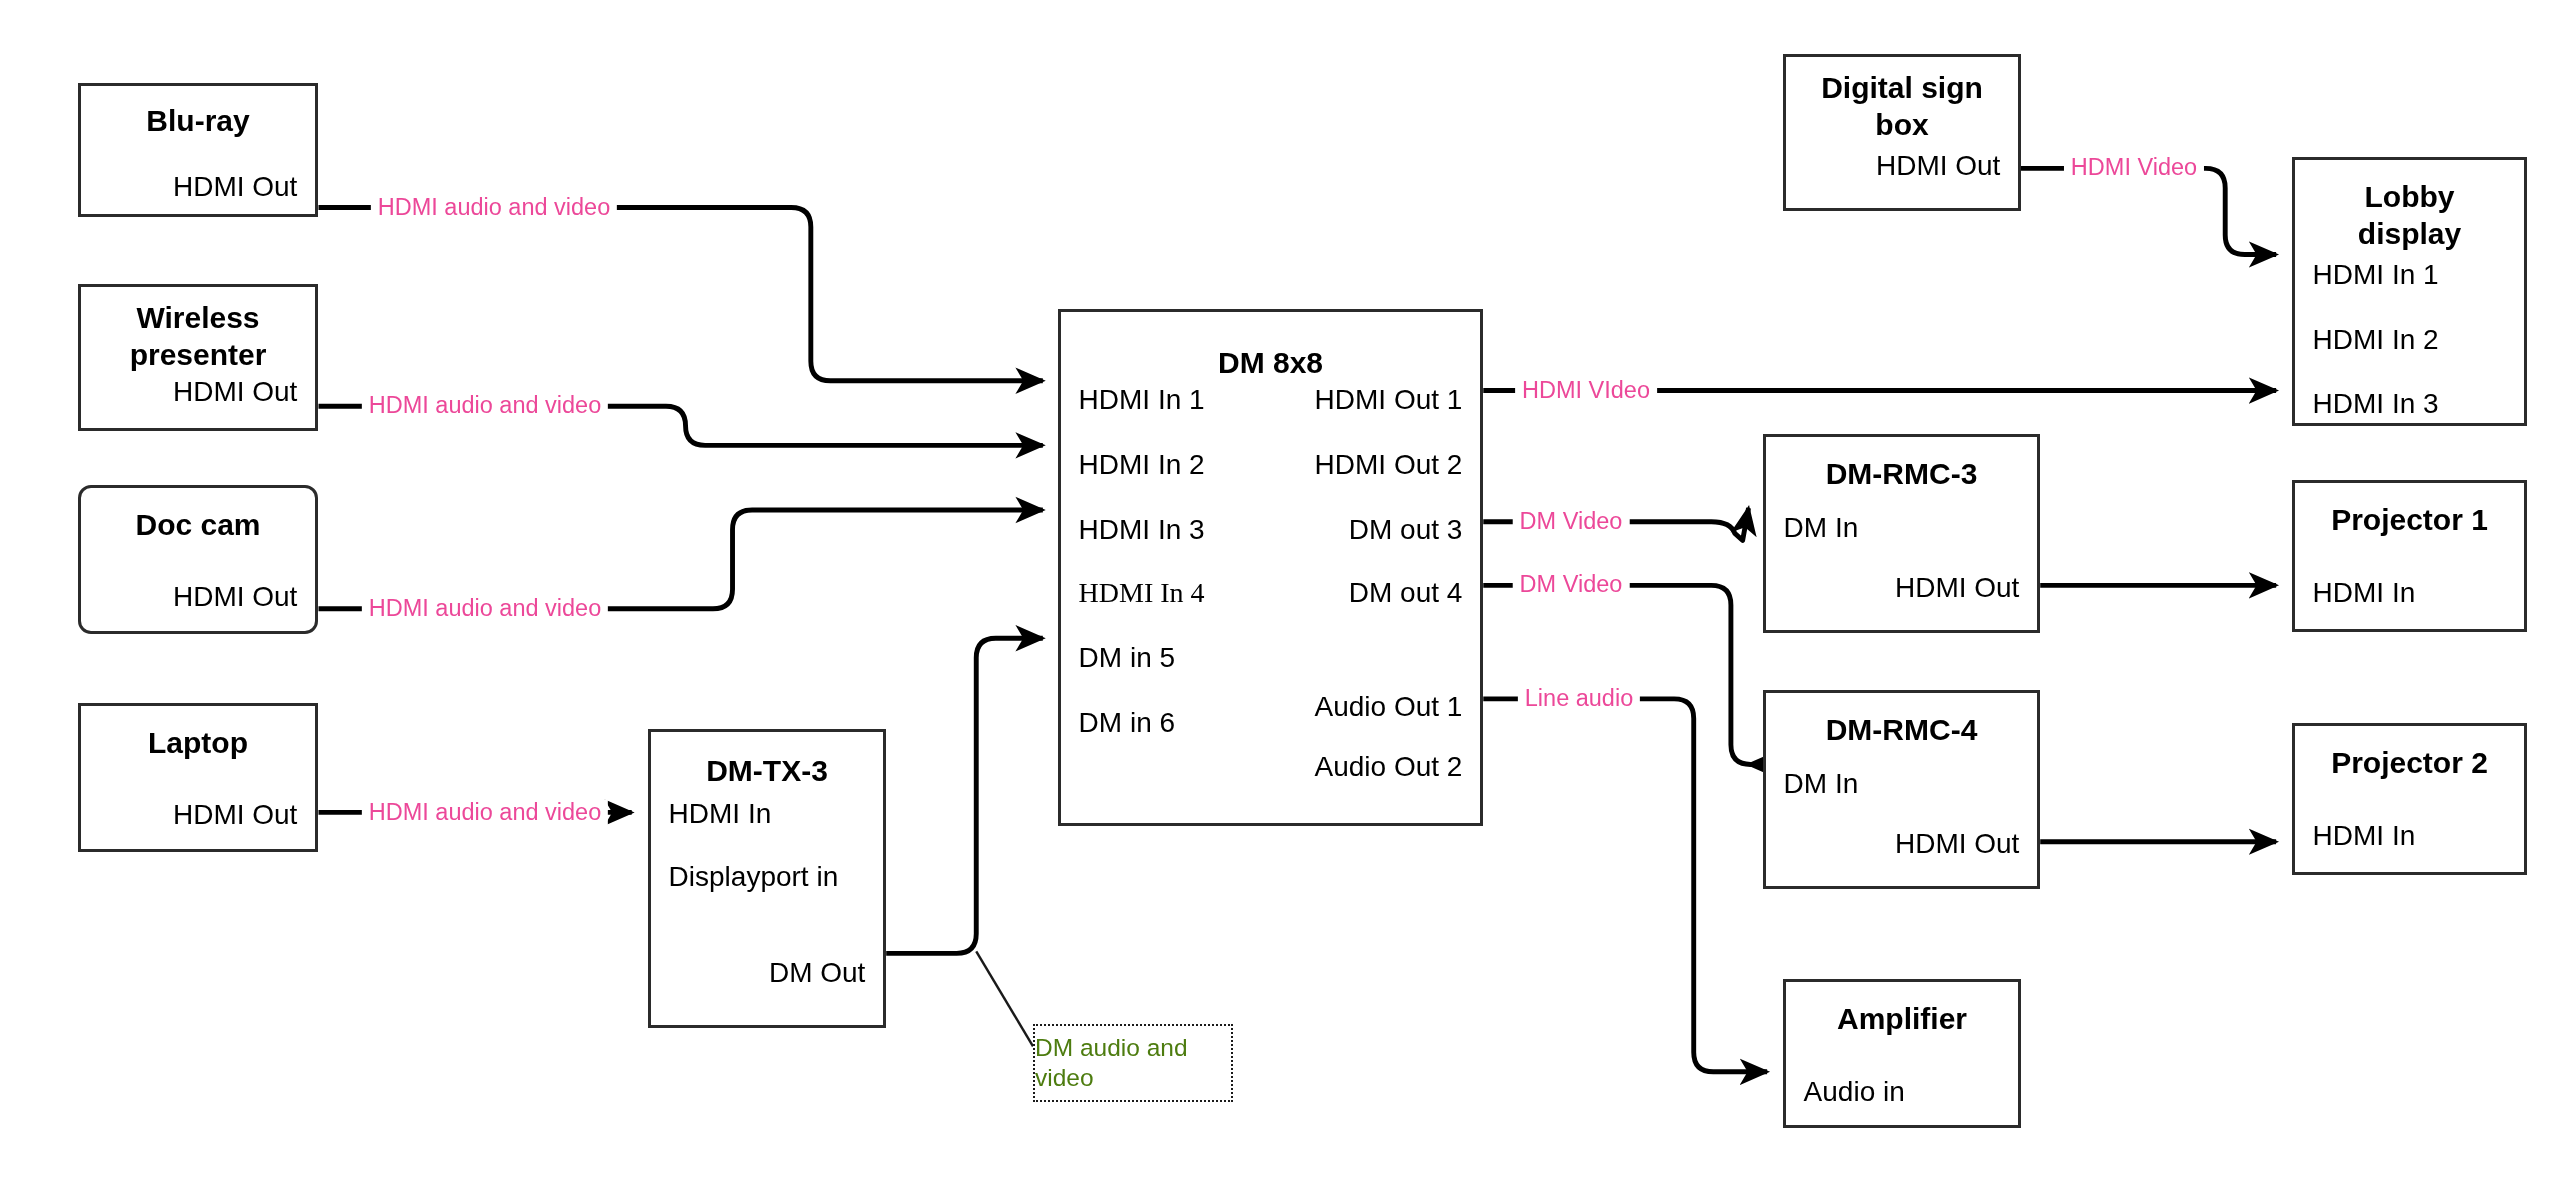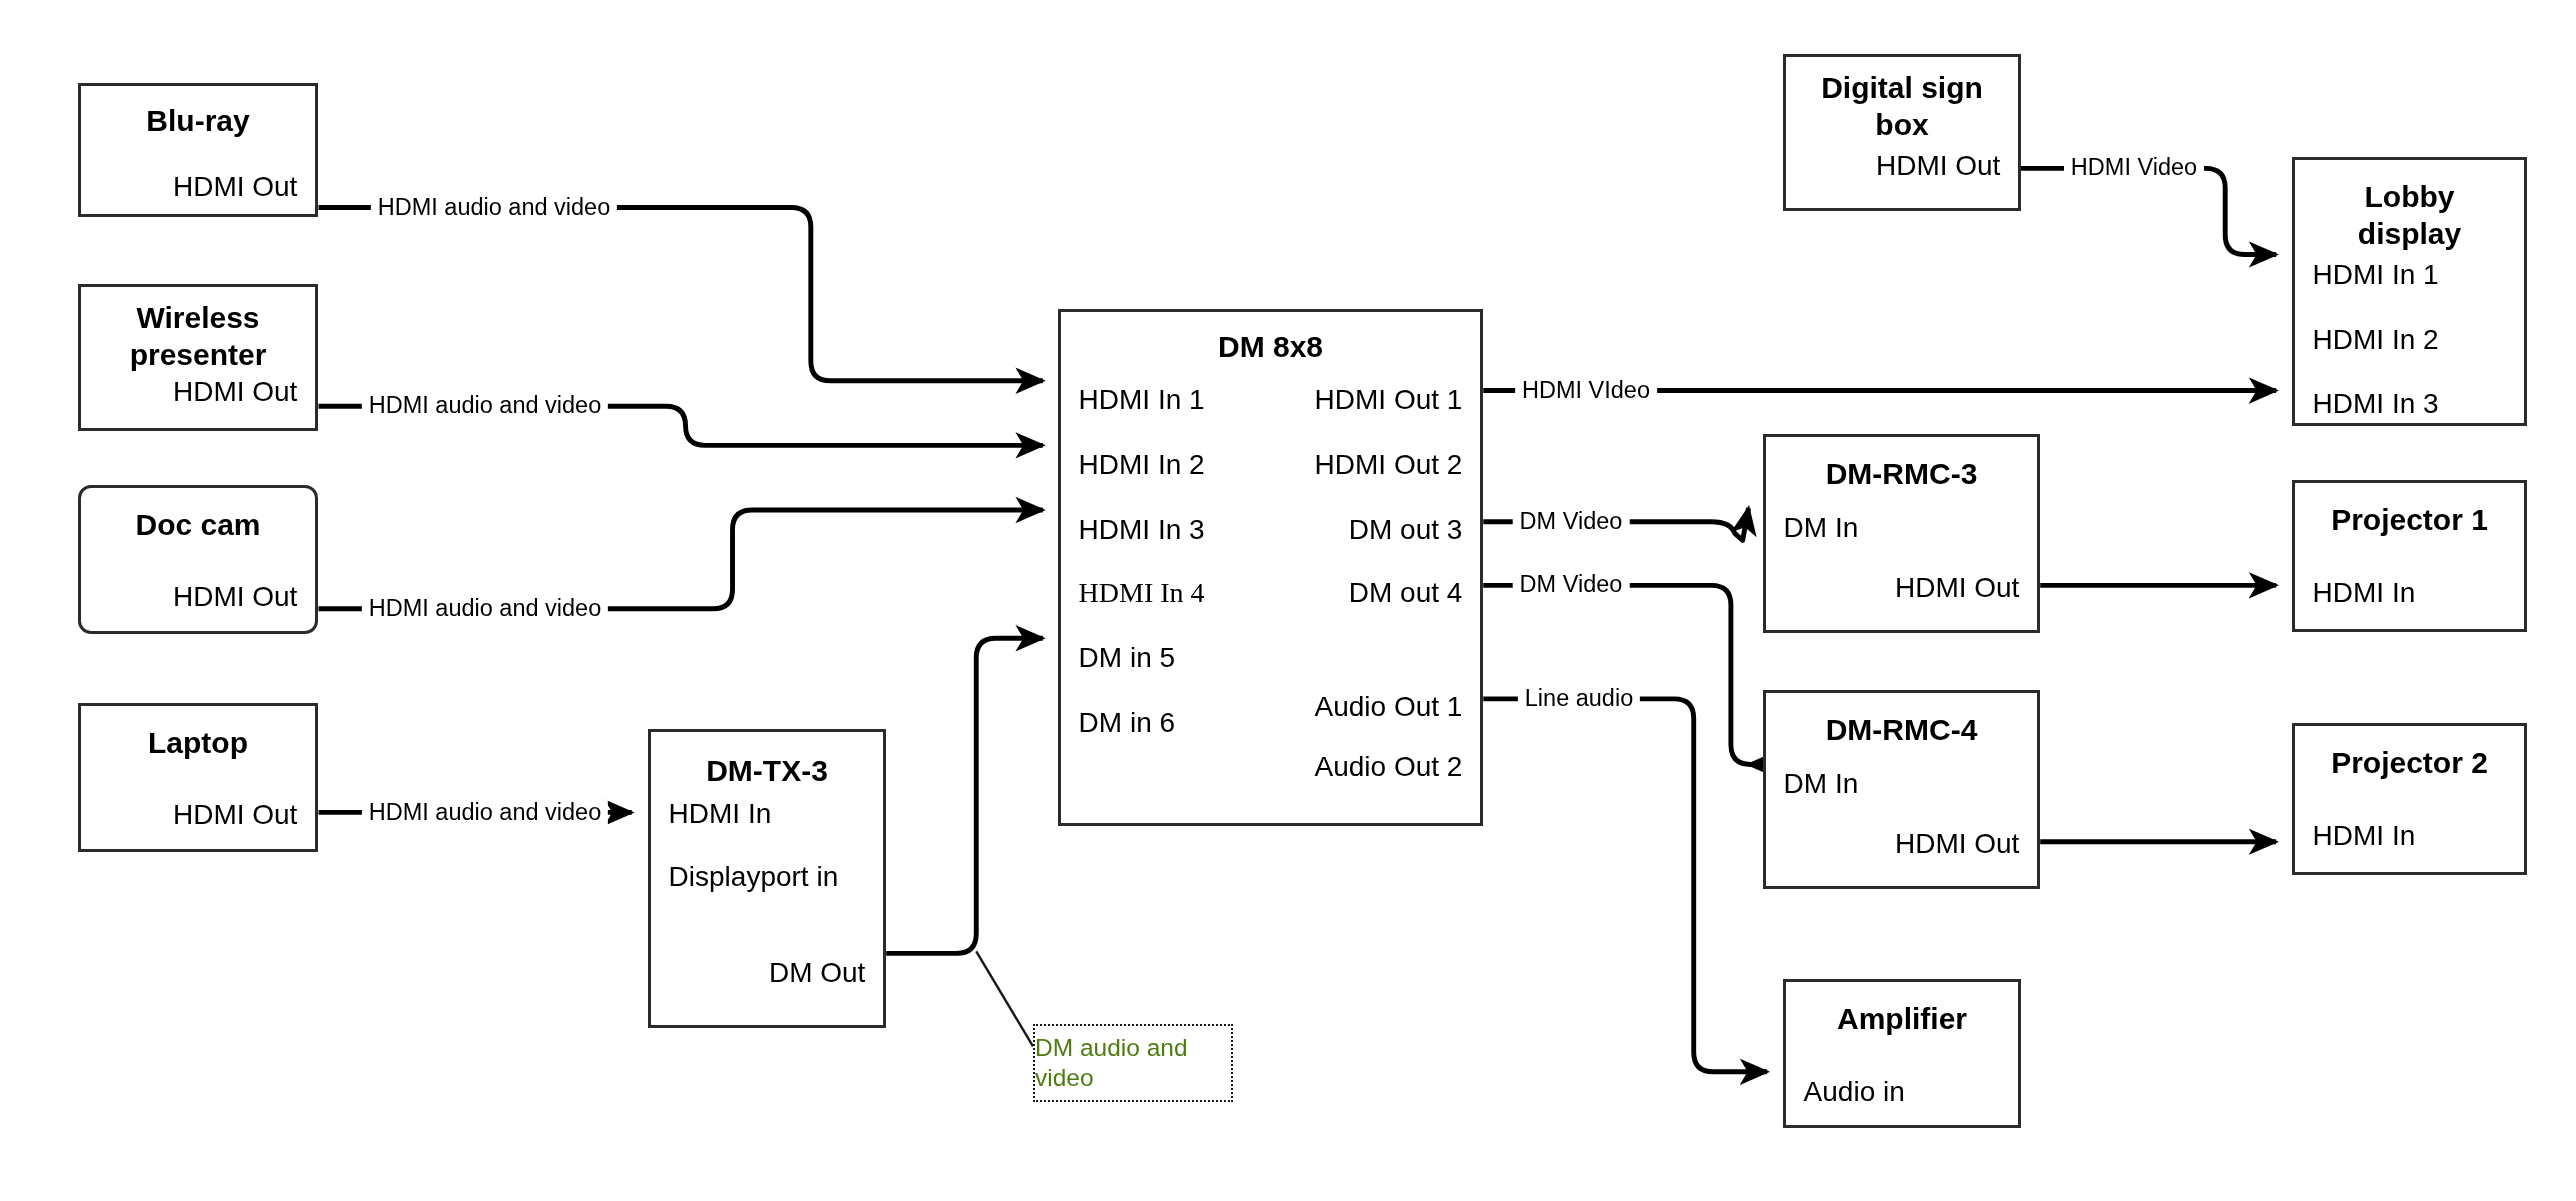--- a/index.html
+++ b/index.html
@@ -33,21 +33,21 @@
     line-height:33px;
     color:#000;
     white-space:nowrap;
   }
   .port.left{left:17.6px;text-align:left;}
   .port.right{right:17.6px;text-align:right;}
   .edge-label{
     position:absolute;
     font-size:23.5px;
     line-height:27.4px;
-    color:#000000;
+    color:#ec4899;
     white-space:nowrap;
     background:#ffffff;
     padding:0 6.9px;
     transform:translate(-50%,-50%);
   }
   .callout{
     position:absolute;
     box-sizing:border-box;
     border:2.9px dotted #1a1a1a;
     background:#ffffff;
@@ -104,21 +104,21 @@
         <div class="title" style="top: 17.6px; white-space: pre-line;">Laptop</div>
         <div class="port right" style="top: 92px;">HDMI Out</div>
       </div>
       <div class="node" style="left: 648px; top: 729px; width: 238px; height: 299px; border-color: rgb(43, 43, 43);">
         <div class="title" style="top: 19.6px; white-space: pre-line;">DM-TX-3</div>
         <div class="port left" style="top: 65px;">HDMI In</div>
         <div class="port left" style="top: 128px;">Displayport in</div>
         <div class="port right" style="top: 224px;">DM Out</div>
       </div>
       <div class="node" style="left: 1058px; top: 309px; width: 425px; height: 517px; border-color: rgb(43, 43, 43);">
-        <div class="title" style="top: 16px; white-space: pre-line;">DM 8x8</div>
+        <div class="title" style="top: 32px; white-space: pre-line;">DM 8x8</div>
         <div class="port left" style="top: 71px;">HDMI In 1</div>
         <div class="port left" style="top: 136px;">HDMI In 2</div>
         <div class="port left" style="top: 201px;">HDMI In 3</div>
         <div class="port left" style="top: 264px; font-family: Liberation Serif, serif;">HDMI In 4</div>
         <div class="port left" style="top: 329px;">DM in 5</div>
         <div class="port left" style="top: 394px;">DM in 6</div>
         <div class="port right" style="top: 71px;">HDMI Out 1</div>
         <div class="port right" style="top: 136px;">HDMI Out 2</div>
         <div class="port right" style="top: 201px;">DM out 3</div>
         <div class="port right" style="top: 264px;">DM out 4</div>

